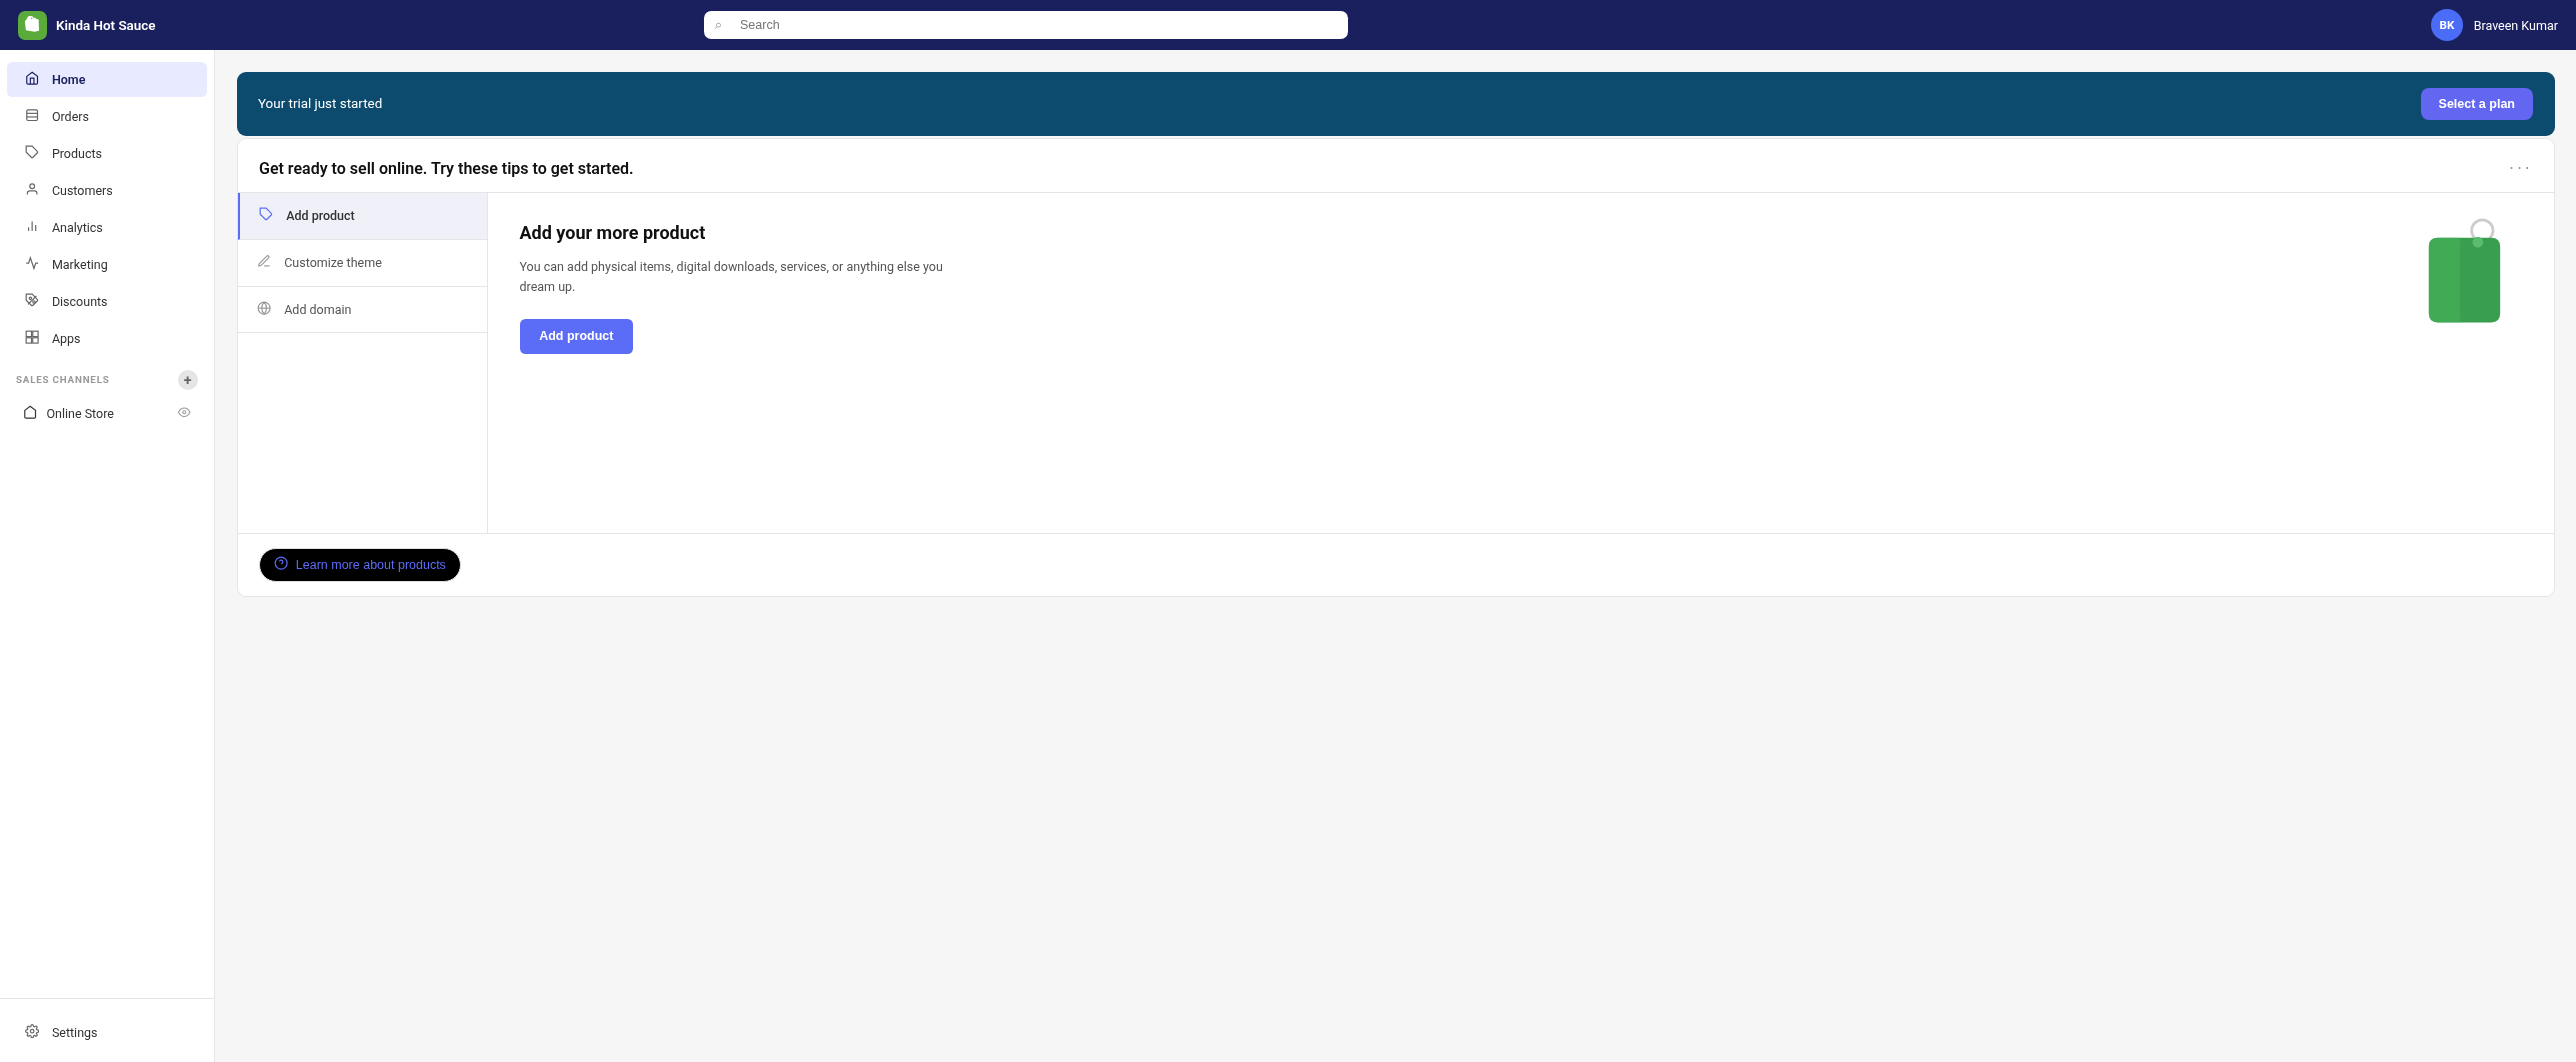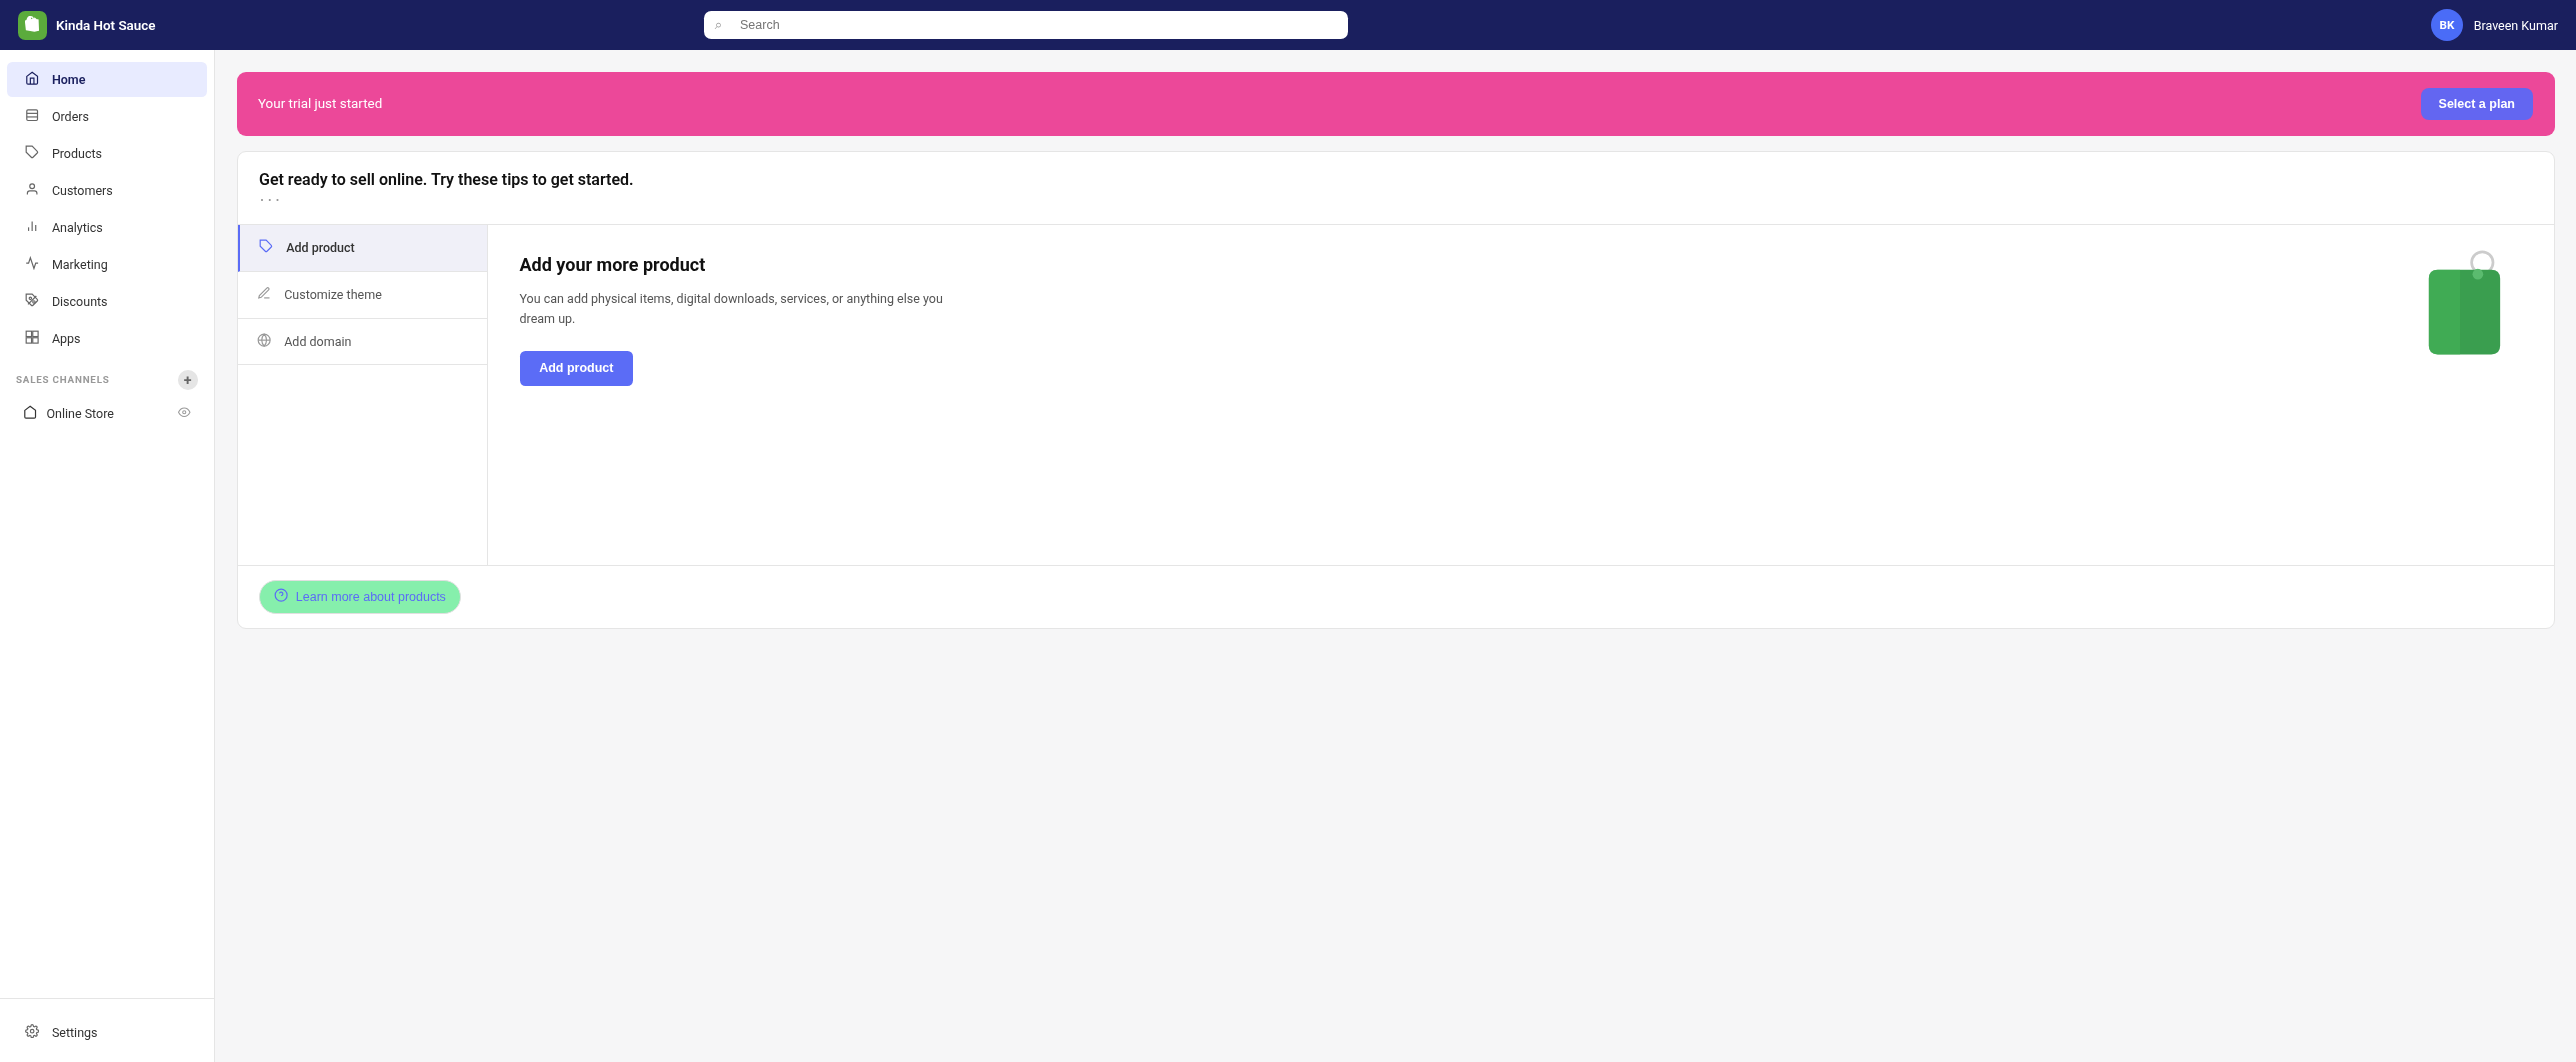--- a/index.html
+++ b/index.html
@@ -165,27 +165,27 @@
     
     .main {
       flex: 1;
       overflow-y: auto;
       padding: 21.5px;
       background: #f6f6f7;
     }
 
     
     .trial-banner {
-      background: #ec4899;
+      background: #0c4a6e;
       border-radius: 9px;
       padding: 16px 21.5px;
       display: flex;
       align-items: center;
       justify-content: space-between;
-      margin-bottom: 15px;
+      margin-bottom: 2px;
     }
     .trial-text {
       color: #fff;
       font-size: 13.4px;
     }
     .select-plan-btn {
       background: #6366f1;
       color: #fff;
       border: none;
       border-radius: 8px;
@@ -198,25 +198,24 @@
 
     
     .tips-card {
       background: #fff;
       border-radius: 9px;
       border: 0.9px solid #e5e5e5;
       overflow: hidden;
     }
     .tips-header {
       display: flex;
-      align-items: flex-start;
+      align-items: flex-end;
       justify-content: space-between;
       padding: 18px 21.5px 14.3px;
       border-bottom: 0.9px solid #e5e5e5;
-      flex-direction: column;
     }
     .tips-title {
       font-size: 16px;
       font-weight: 600;
       color: #111;
     }
     .more-btn {
       color: #999;
       font-size: 18px;
       cursor: pointer;
@@ -302,21 +301,21 @@
     }
     .learn-more-btn {
       display: inline-flex;
       align-items: center;
       gap: 7.2px;
       border: 0.9px solid #e0e0e0;
       border-radius: 18px;
       padding: 7.2px 14.3px;
       font-size: 12.5px;
       color: #5b6cf6;
-      background: #86efac;
+      background: #000000;
       cursor: pointer;
       text-decoration: none;
     }
     .learn-more-icon { color: #5b6cf6; font-size: 14.3px; }
   </style>
 </head>
 <body>
 
 <nav class="topnav">
   <div class="topnav-brand">

